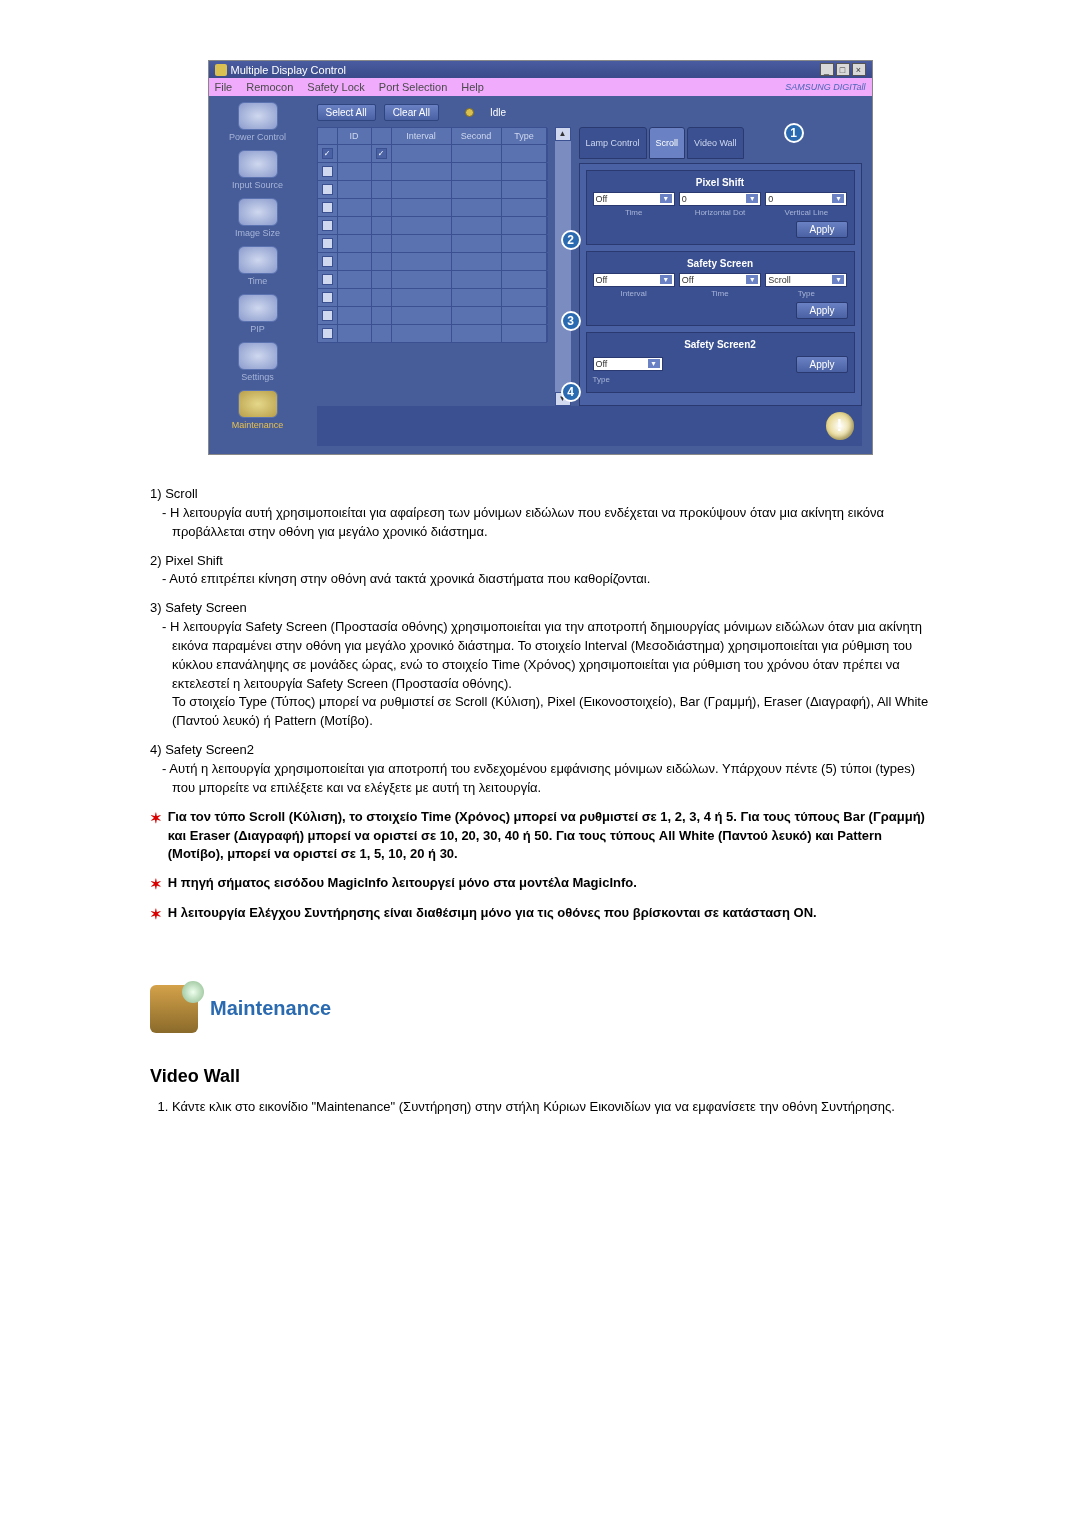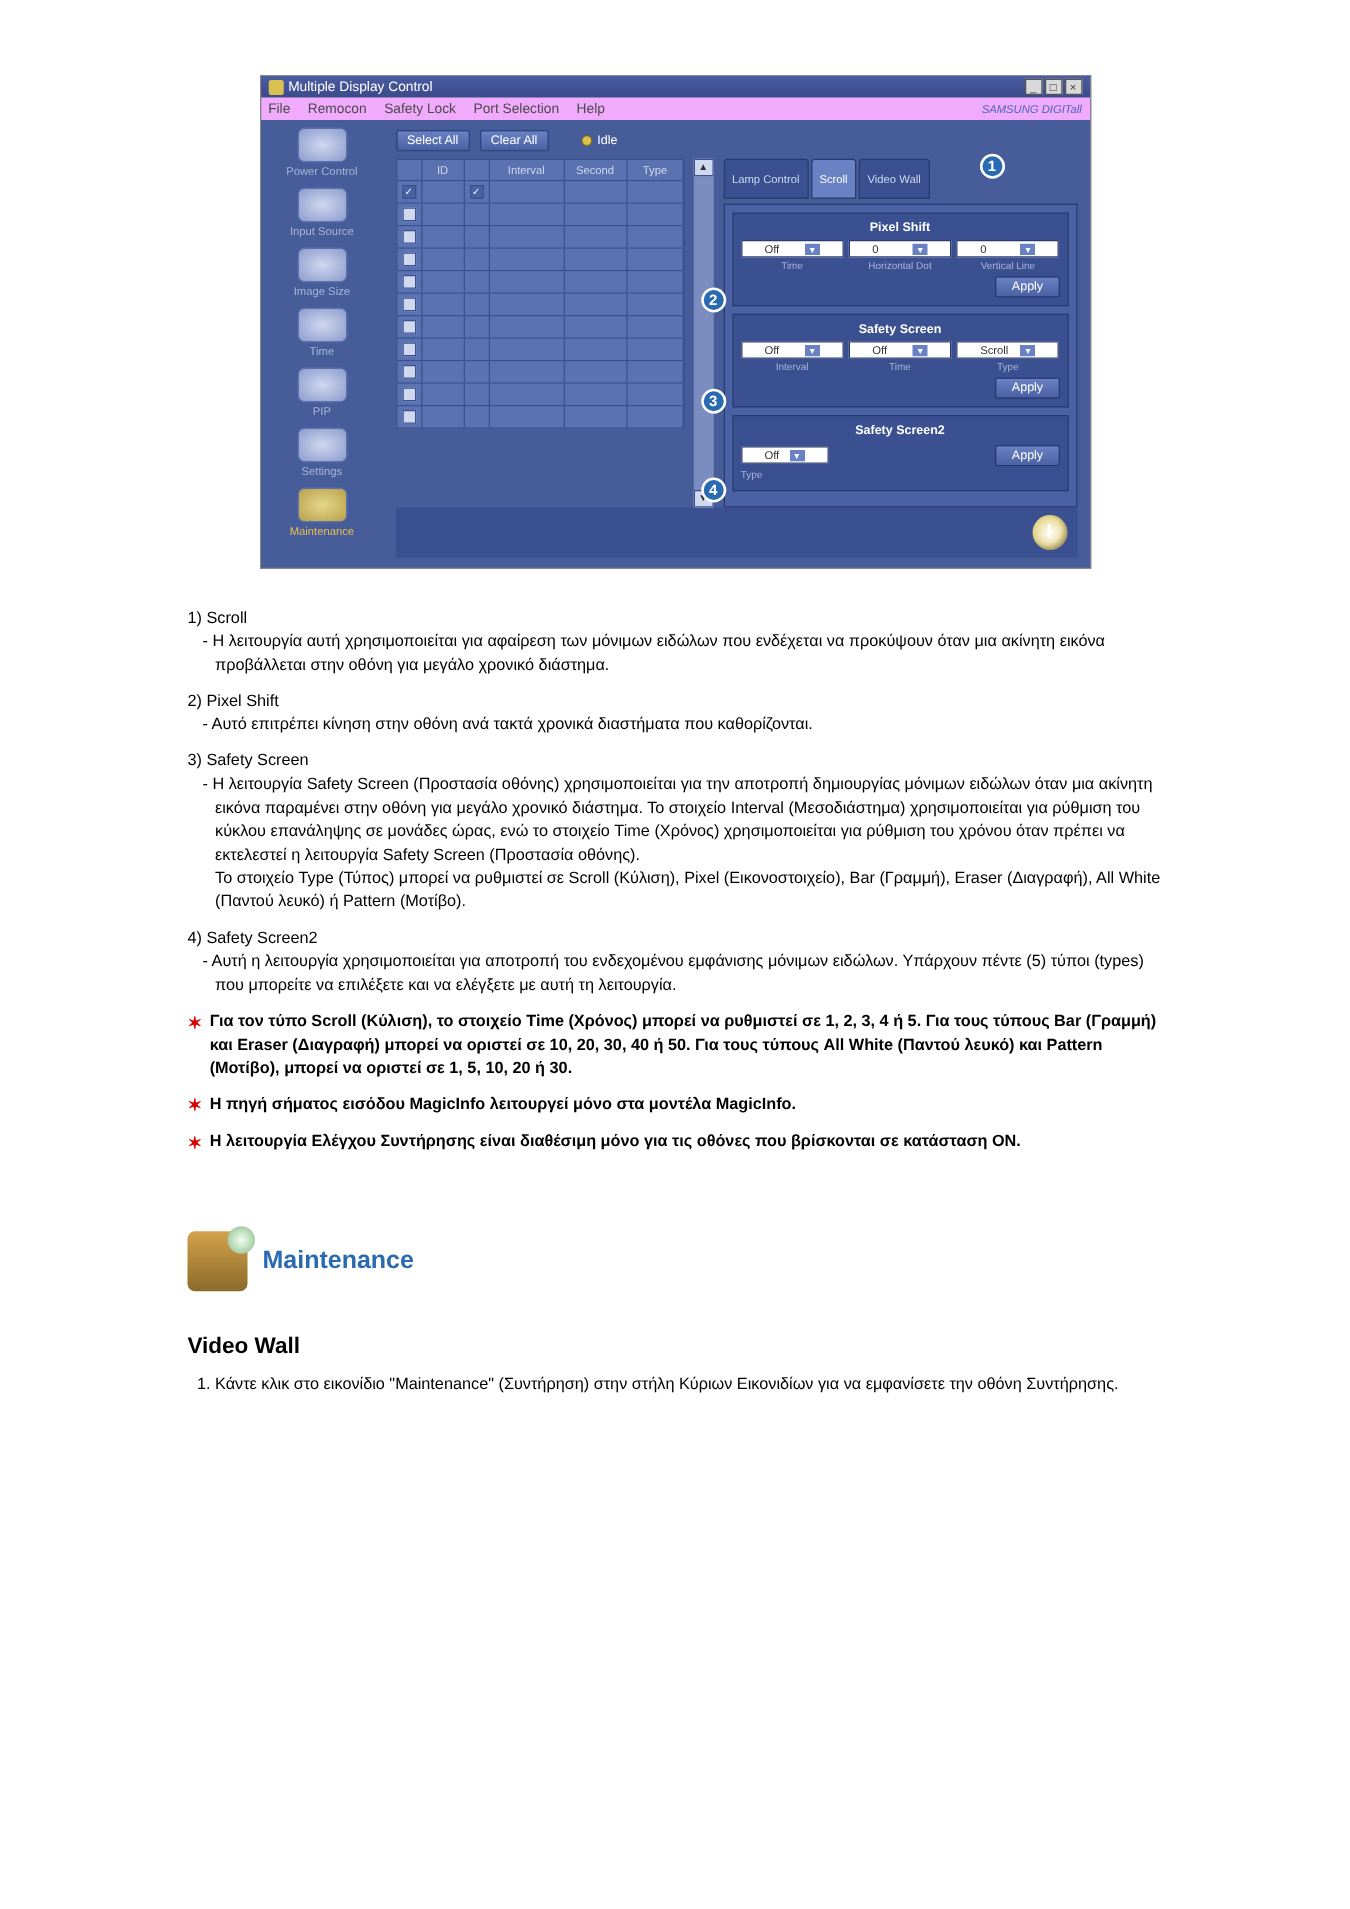--- a/index.html
+++ b/index.html
@@ -42,21 +42,21 @@
   .scroll-arrow { height: 14px; background: #cfd8ef; border: 1px solid #3a5090; font-size: 8px; text-align: center; line-height: 12px; color: #333; }
 
   .right-panel { flex: 1; position: relative; }
   .tabs { display: flex; gap: 2px; font-size: 9px; margin-bottom: 4px; }
   .tab { background: #3a5090; color: #cfd8ef; padding: 10px 6px; border-radius: 3px 3px 0 0; border: 1px solid #2a3a70; }
   .tab.active { background: #6a82c4; color: #fff; }
 
   .panel-body { border: 1px solid #2a3a70; background: #4a62a4; padding: 6px; font-size: 9px; color: #cfd8ef; }
   .section-title { text-align: center; font-weight: bold; color: #fff; font-size: 10px; margin: 2px 0 4px 0; }
   .ctrl-row { display: flex; gap: 4px; align-items: center; margin-bottom: 2px; }
-  .combo { background: #fff; color: #333; font-size: 9px; padding: 1px 18px; border: 1px solid #2a3a70; flex: 1; display: flex; align-items: flex-end; }
+  .combo { background: #fff; color: #333; font-size: 9px; padding: 1px 2px; border: 1px solid #2a3a70; flex: 1; display: flex; align-items: flex-start; }
   .combo .arrow { margin-left: auto; background: #6a82c4; color: #fff; width: 12px; text-align: center; font-size: 8px; }
   .field-label { font-size: 8px; color: #a8b4d8; text-align: center; flex: 1; }
   .apply-btn { background: linear-gradient(#6a82c4,#4a62a4); border: 1px solid #2a3a70; color: #fff; font-size: 10px; padding: 2px 12px; border-radius: 2px; float: right; margin-top: 2px; }
   .section { border: 1px solid #2a3a70; padding: 4px 6px 6px 6px; margin-bottom: 6px; position: relative; background: #3a5090; }
 
   .badge { position: absolute; width: 20px; height: 20px; border-radius: 50%; background: #2a6ab0; border: 2px solid #fff; color: #fff; font-size: 12px; font-weight: bold; display: flex; align-items: center; justify-content: center; z-index: 5; }
   .bottom-bar { background: #3a5090; padding: 6px 8px; display: flex; justify-content: flex-end; }
   .info-ball { width: 28px; height: 28px; border-radius: 50%; background: radial-gradient(#fff,#d9c050); box-shadow: inset -2px -2px 4px rgba(0,0,0,.3); display: flex; align-items: center; justify-content: center; color: #fff; font-weight: bold; font-size: 16px; }
 
   .content { margin-top: 30px; font-size: 13px; line-height: 1.45; }
@@ -135,21 +135,21 @@
           <div class="side-item">
               <div class="side-icon maint"></div>
               <div class="side-label" style="color:#e8c050;">Maintenance</div>
             </div>
         </div>
 
         <div class="main-area">
           <div class="btn-row">
             <button class="app-btn">Select All</button>
             <button class="app-btn">Clear All</button>
-            <span style="margin-left:18px;display:flex;align-items:center;gap:4px;">
+            <span style="margin-left:18px;display:flex;align-items:center;gap:16px;">
               <span class="idle-dot"></span>
               <span>Idle</span>
             </span>
           </div>
 
           <div class="grid-area">
             <div class="chk-table">
               <div class="thead">
                 <div></div>
                 <div>ID</div>

